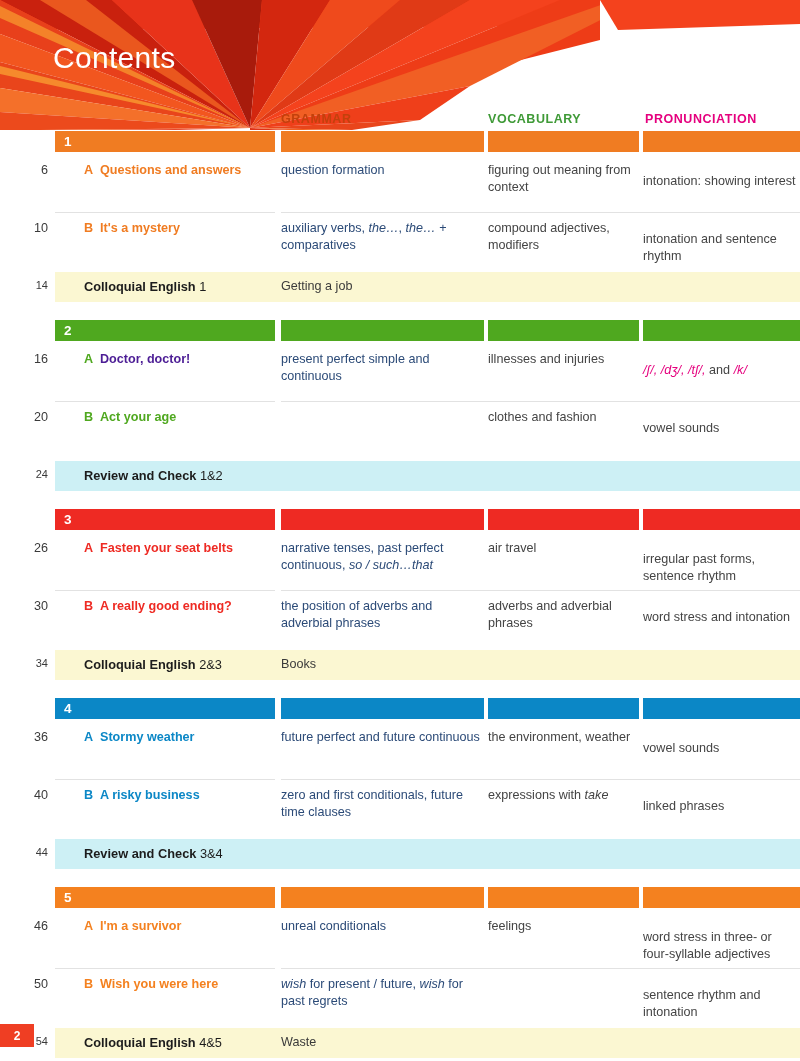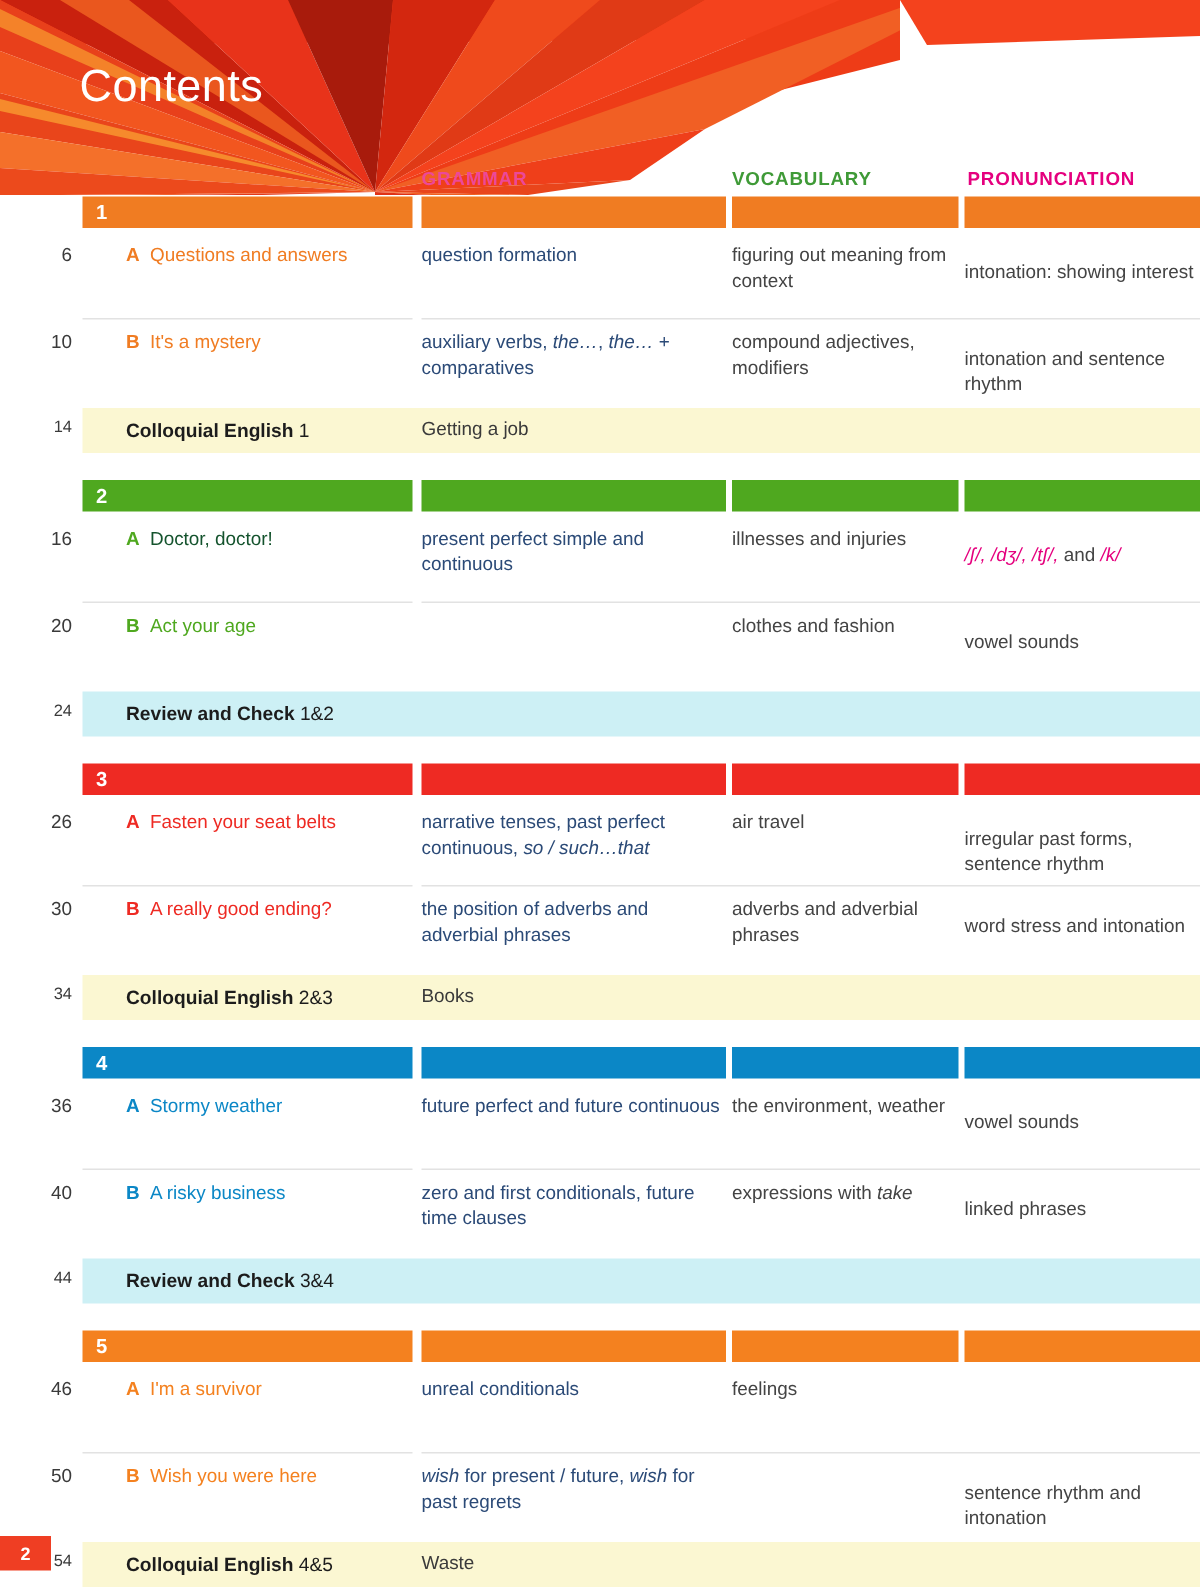--- a/index.html
+++ b/index.html
@@ -127,21 +127,21 @@
     text-align: right;
     color: #3a3a3a;
   }
   .c-letter {
     left: 84px;
     font-weight: 700;
   }
   .c-title {
     left: 100px;
     width: 180px;
-    font-weight: 400;
+    font-weight: 700;
   }
   .c-grammar {
     left: 281px;
     width: 200px;
     color: #2b4a77;
   }
   .c-vocab {
     left: 488px;
     width: 148px;
     color: #444444;
@@ -249,21 +249,21 @@
     <polygon points="600,0 800,0 800,130 470,130 600,60" fill="#ffffff"></polygon>
     <polygon points="600,0 800,0 800,24 618,30" fill="#f4421d"></polygon>
 
     <polygon points="0,130 250,130 250,128 0,120" fill="#ffffff" opacity="0"></polygon>
   </svg>
 </div>
 
 <div id="page-title">Contents</div>
 
 <div id="col-headers">
-  <div class="col-head" id="col-head-grammar" style="color: #ec4899; text-align: center;">GRAMMAR</div>
+  <div class="col-head" id="col-head-grammar" style="color: #c2410c; text-align: center;">GRAMMAR</div>
   <div class="col-head" id="col-head-vocabulary" style="color: rgb(63, 154, 55);">VOCABULARY</div>
   <div class="col-head" id="col-head-pronunciation" style="color: rgb(229, 0, 126);">PRONUNCIATION</div>
 </div>
 
 <div id="toc">
     <div class="unit-block">
       <div class="bar-row">
         <div class="bar bar-title" style="background:#f07c22">
           <span class="unit-num">1</span>
         </div>
@@ -300,21 +300,21 @@
         <div class="bar bar-title" style="background:#4fa81f">
           <span class="unit-num">2</span>
         </div>
         <div class="bar bar-g" style="background:#4fa81f"></div>
         <div class="bar bar-v" style="background:#4fa81f"></div>
         <div class="bar bar-p" style="background:#4fa81f"></div>
       </div>
       <div class="lesson-row">
         <span class="cell c-page">16</span>
         <span class="cell c-letter" style="color:#4fa81f">A</span>
-        <span class="cell c-title" style="color:#14532d">Doctor, doctor!</span>
+        <span class="cell c-title" style="color:#4c1d95">Doctor, doctor!</span>
         <span class="cell c-grammar">present perfect simple and continuous</span>
         <span class="cell c-vocab">illnesses and injuries</span>
         <span class="cell c-pron"><i style="color:#e5007e">/ʃ/, /dʒ/, /tʃ/,</i> and <i style="color:#e5007e">/k/</i></span>
       </div>
       <div class="lesson-row second">
         <span class="cell c-page">20</span>
         <span class="cell c-letter" style="color:#4fa81f">B</span>
         <span class="cell c-title" style="color:#4fa81f">Act your age</span>
         <span class="cell c-vocab">clothes and fashion</span>
         <span class="cell c-pron">vowel sounds</span>
@@ -399,20 +399,21 @@
         <div class="bar bar-g" style="background:#f4811f"></div>
         <div class="bar bar-v" style="background:#f4811f"></div>
         <div class="bar bar-p" style="background:#f4811f"></div>
       </div>
       <div class="lesson-row">
         <span class="cell c-page">46</span>
         <span class="cell c-letter" style="color:#f4811f">A</span>
         <span class="cell c-title" style="color:#f4811f">I'm a survivor</span>
         <span class="cell c-grammar">unreal conditionals</span>
         <span class="cell c-vocab">feelings</span>
+        <span class="cell c-pron">word stress in three- or four-syllable adjectives</span>
       </div>
       <div class="lesson-row second">
         <span class="cell c-page">50</span>
         <span class="cell c-letter" style="color:#f4811f">B</span>
         <span class="cell c-title" style="color:#f4811f">Wish you were here</span>
         <span class="cell c-grammar"><i>wish</i> for present / future, <i>wish</i> for past regrets</span>
         <span class="cell c-pron">sentence rhythm and intonation</span>
       </div>
       <div class="special-row">
         <div class="special-bg" style="background:#fbf7d2"></div>

